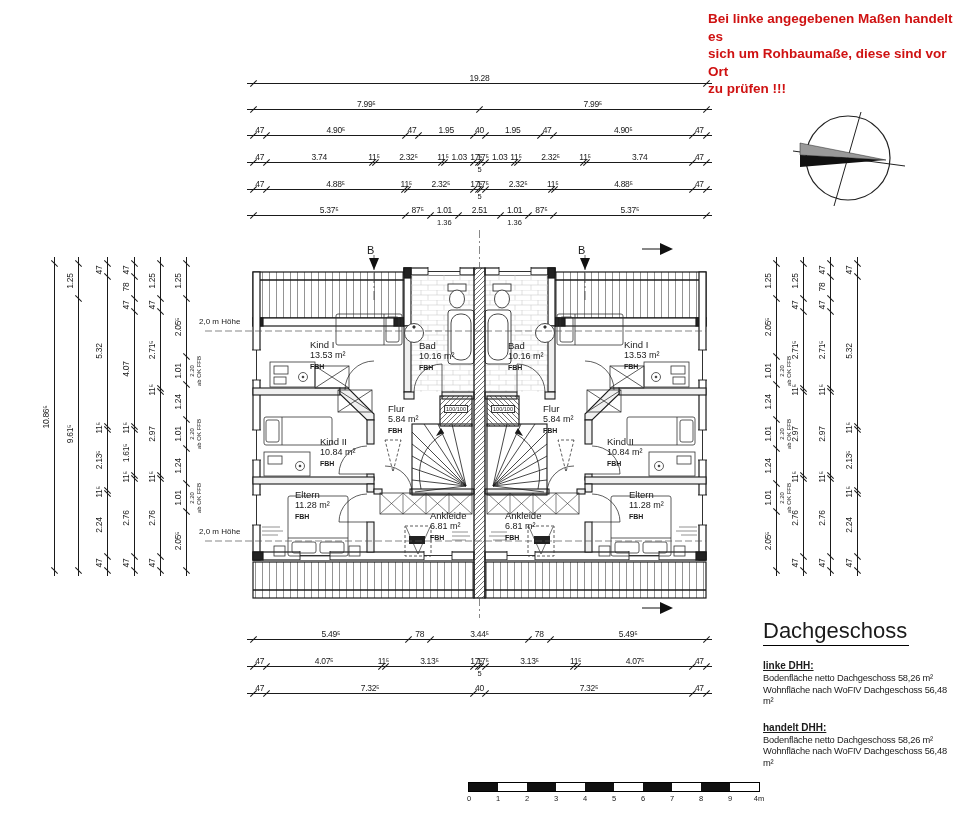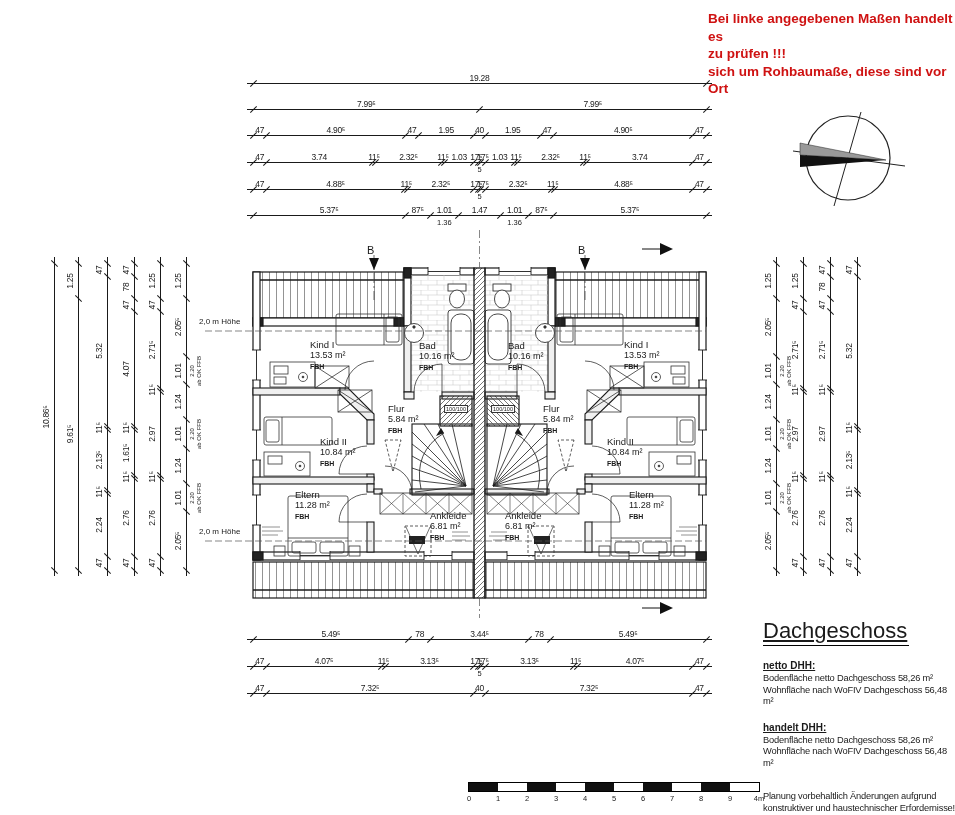--- a/index.html
+++ b/index.html
@@ -23,21 +23,21 @@
   .room{position:absolute;font-size:9.5px;line-height:11px;white-space:nowrap;}
   .room .a{font-size:9px;}
   .room .f{font-size:7px;font-weight:bold;}
   .plab-h{position:absolute;font-size:8px;white-space:nowrap;}
   .plab-b{position:absolute;font-size:11px;white-space:nowrap;}
   .plab-s{position:absolute;font-size:5.5px;white-space:nowrap;transform:translateX(-50%);
           background:#fff;border:0.5px solid #333;padding:0 1px;}
   
   .tblock{position:absolute;left:763px;top:618px;width:192px;}
   .tblock h1{font-size:22px;font-weight:400;margin:0 0 14px 0;border-bottom:1.5px solid #000;
-             display:inline-block;padding:0 2px 1px 0;text-decoration:underline;}
+             display:inline-block;padding:0 2px 1px 0;}
   .tsec{margin-bottom:14px;}
   .tsec .hd{font-size:10px;font-weight:bold;text-decoration:underline;margin-bottom:2px;}
   .tsec .ln{font-size:9.3px;line-height:11.5px;letter-spacing:-0.2px;}
   .tfoot{font-size:9.3px;line-height:11.5px;margin-top:22px;letter-spacing:-0.2px;}
   
   .sbar{position:absolute;left:468px;top:782px;width:290px;height:8px;border:1px solid #000;}
   .scell{position:absolute;top:0;height:8px;}
   .slab{position:absolute;top:11px;font-size:7.5px;transform:translateX(-50%);}
 </style>
 </head>
@@ -237,22 +237,22 @@
   <svg width="115" height="100" viewBox="0 0 115 100" style="left:793px;top:110px;">
     <circle cx="55" cy="48" r="42" fill="none" stroke="#222" stroke-width="1.2"></circle>
     <line x1="68" y1="2" x2="41" y2="96" stroke="#222" stroke-width="1"></line>
     <line x1="0" y1="41" x2="112" y2="56" stroke="#222" stroke-width="1"></line>
     <polygon points="7,33 93,50 7,45" fill="#999" stroke="#222" stroke-width="0.5"></polygon>
     <polygon points="7,45 93,50 7,57" fill="#111"></polygon>
   </svg>
 
   <div class="note">
     <div>Bei linke angegebenen Maßen handelt es</div>
+    <div>sich um Rohbaumaße, diese sind vor Ort</div>
     <div>zu prüfen !!!</div>
-    <div>sich um Rohbaumaße, diese sind vor Ort</div>
   </div>
 
   <div id="chains">
       <div class="hline" style="left: 247px; top: 83px; width: 465px;"></div>
       <div class="dlab" style="left: 479.5px; top: 73px;">19.28</div>
       <div class="tickh" style="left: 252.5px; top: 79px;"></div>
       <div class="tickh" style="left: 705.5px; top: 79px;"></div>
       <div class="hline" style="left: 247px; top: 109px; width: 465px;"></div>
       <div class="dlab" style="left: 366.25px; top: 99px;">7.99⁵</div>
       <div class="dlab" style="left: 592.75px; top: 99px;">7.99⁵</div>
@@ -333,21 +333,21 @@
       <div class="tickh" style="left: 484.666px; top: 185px;"></div>
       <div class="tickh" style="left: 550.534px; top: 185px;"></div>
       <div class="tickh" style="left: 553.792px; top: 185px;"></div>
       <div class="tickh" style="left: 692.185px; top: 185px;"></div>
       <div class="tickh" style="left: 705.5px; top: 185px;"></div>
       <div class="hline" style="left: 247px; top: 215px; width: 465px;"></div>
       <div class="dlab" style="left: 329.137px; top: 205px;">5.37⁵</div>
       <div class="dlab" style="left: 417.669px; top: 205px;">87⁵</div>
       <div class="dlab" style="left: 444.371px; top: 205px;">1.01</div>
       <div class="dsub" style="left: 444.371px; top: 218px;">1.36</div>
-      <div class="dlab" style="left: 479.5px; top: 205px;">1.47</div>
+      <div class="dlab" style="left: 479.5px; top: 205px;">2.51</div>
       <div class="dlab" style="left: 514.629px; top: 205px;">1.01</div>
       <div class="dsub" style="left: 514.629px; top: 218px;">1.36</div>
       <div class="dlab" style="left: 541.331px; top: 205px;">87⁵</div>
       <div class="dlab" style="left: 629.863px; top: 205px;">5.37⁵</div>
       <div class="tickh" style="left: 252.5px; top: 211px;"></div>
       <div class="tickh" style="left: 404.775px; top: 211px;"></div>
       <div class="tickh" style="left: 429.564px; top: 211px;"></div>
       <div class="tickh" style="left: 458.177px; top: 211px;"></div>
       <div class="tickh" style="left: 499.823px; top: 211px;"></div>
       <div class="tickh" style="left: 528.436px; top: 211px;"></div>
@@ -647,32 +647,28 @@
       <div class="plab-h" style="left: 199px; top: 527px;">2,0 m Höhe</div>
       <div class="plab-b" style="left: 367px; top: 244px;">B</div>
       <div class="plab-b" style="left: 578px; top: 244px;">B</div>
       <div class="plab-s" style="left: 456px; top: 405px;">100/100</div>
       <div class="plab-s" style="left: 503px; top: 405px;">100/100</div>
     </div>
 
   <div class="tblock">
     <h1>Dachgeschoss</h1>
     <div class="tsec">
-      <div class="hd">netto DHH:</div>
+      <div class="hd">linke DHH:</div>
       <div class="ln">Bodenfläche netto Dachgeschoss 58,26 m²</div>
       <div class="ln">Wohnfläche nach WoFIV Dachgeschoss 56,48 m²</div>
     </div>
     <div class="tsec">
       <div class="hd">handelt DHH:</div>
       <div class="ln">Bodenfläche netto Dachgeschoss 58,26 m²</div>
       <div class="ln">Wohnfläche nach WoFIV Dachgeschoss 56,48 m²</div>
-    </div>
-    <div class="tfoot">
-      <div>Planung vorbehaltlich Änderungen aufgrund</div>
-      <div>konstruktiver und haustechnischer Erfordernisse!</div>
     </div>
   </div>
 
   <div class="sbar" id="scalebar">
       <div class="scell" style="left: 0px; width: 29px; background: rgb(17, 17, 17);"></div>
       <div class="scell" style="left: 29px; width: 29px; background: rgb(255, 255, 255);"></div>
       <div class="scell" style="left: 58px; width: 29px; background: rgb(17, 17, 17);"></div>
       <div class="scell" style="left: 87px; width: 29px; background: rgb(255, 255, 255);"></div>
       <div class="scell" style="left: 116px; width: 29px; background: rgb(17, 17, 17);"></div>
       <div class="scell" style="left: 145px; width: 29px; background: rgb(255, 255, 255);"></div>

